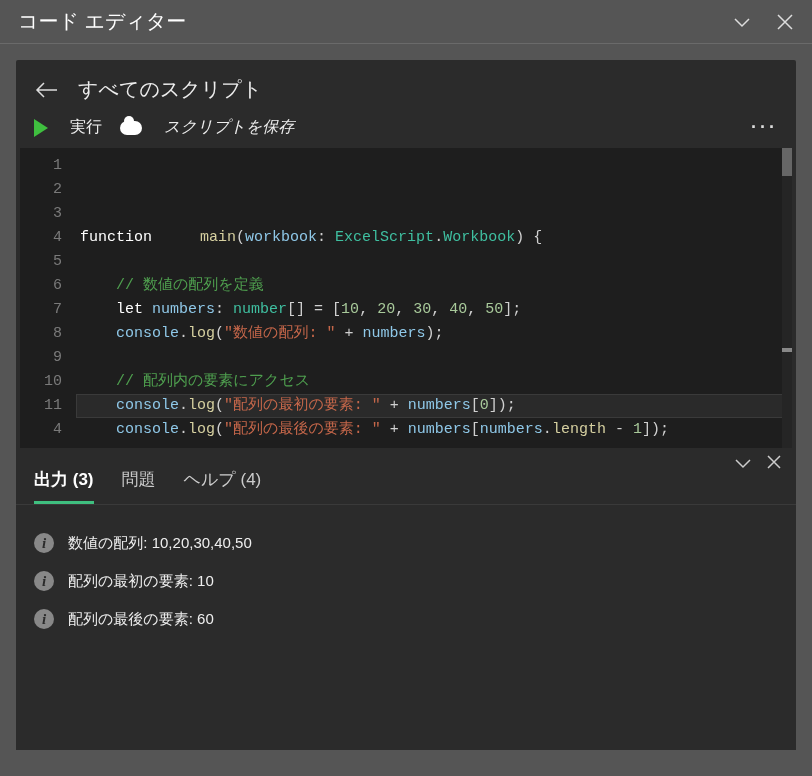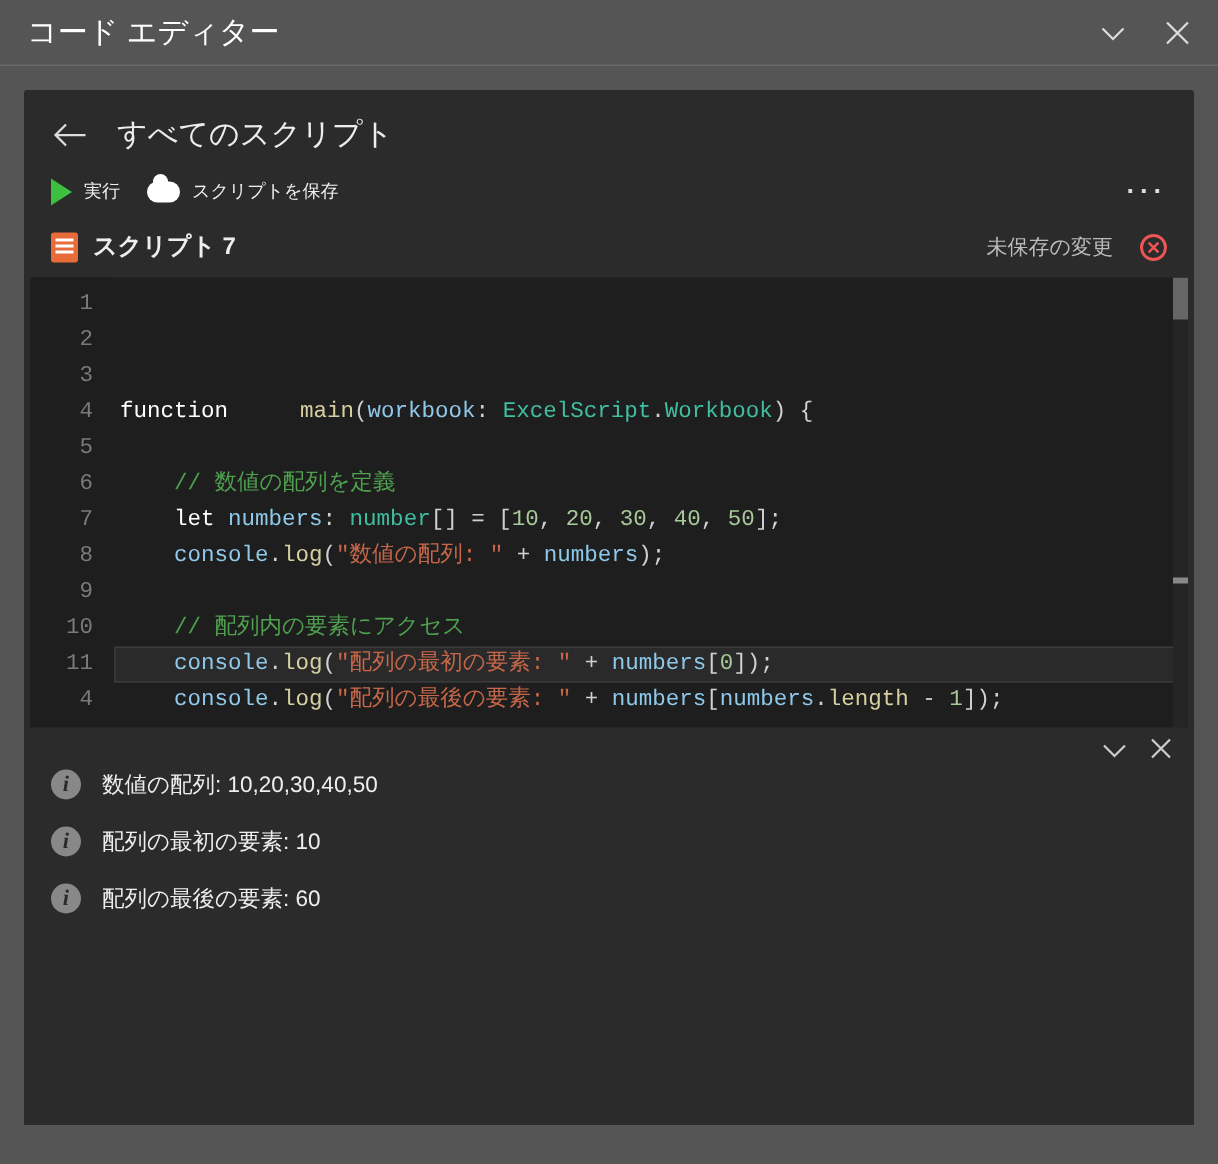--- a/index.html
+++ b/index.html
@@ -57,22 +57,22 @@
     padding: 6px 18px 10px 18px;
     gap: 18px;
   }
   .play-btn { display: flex; align-items: center; gap: 8px; cursor: pointer; }
   .play-tri {
     width: 0; height: 0;
     border-left: 14px solid #3fbf3f;
     border-top: 9px solid transparent;
     border-bottom: 9px solid transparent;
   }
-  .toolbar-label { font-size: 12px; color: #eee; }
-  .save-btn { display: flex; align-items: center; gap: 8px; cursor: pointer; }
+  .toolbar-label { font-size: 16px; color: #eee; margin-left: 14px; }
+  .save-btn { display: flex; align-items: center; gap: 8px; cursor: pointer; font-style: italic; }
   .cloud-icon {
     width: 22px; height: 14px;
     background: #fff;
     border-radius: 8px;
     position: relative;
   }
   .cloud-icon::before {
     content: ""; position: absolute; left: 4px; top: -5px;
     width: 10px; height: 10px; background: #fff; border-radius: 50%;
   }
@@ -243,26 +243,20 @@
       <span class="toolbar-label">実行</span>
     </div>
     <div class="save-btn">
       <span class="cloud-icon"></span>
       <span class="toolbar-label">スクリプトを保存</span>
     </div>
     <div class="toolbar-spacer"></div>
     <div class="more-dots">···</div>
   </div>
 
-  <div class="script-header">
-    <span class="script-icon"></span>
-    <span class="script-name">スクリプト 7</span>
-    <span class="unsaved">未保存の変更</span>
-    <span class="err-circle">✕</span>
-  </div>
 
   <div class="editor">
     <div class="gutter" id="gutter">
         <div>1</div>
         <div>2</div>
         <div>3</div>
         <div>4</div>
         <div>5</div>
         <div>6</div>
         <div>7</div>
@@ -288,20 +282,33 @@
         <svg class="icon-svg" width="18" height="18" viewBox="0 0 18 18">
             <path d="M2 6l7 7 7-7" stroke="#ccc" stroke-width="1.5" fill="none"></path>
           </svg>
       </span>
       <span>
         <svg class="icon-svg" width="16" height="16" viewBox="0 0 16 16">
             <path d="M2 2l12 12M14 2L2 14" stroke="#ccc" stroke-width="1.5"></path>
           </svg>
       </span>
     </div>
+    <div class="tabs">
+      <div class="tab active">
+        <span>出力</span>
+        (<span>3</span>)
+      </div>
+      <div class="tab">
+        <span>問題</span>
+      </div>
+      <div class="tab">
+        <span>ヘルプ</span>
+        (<span>4</span>)
+      </div>
+    </div>
     <div class="output-body" id="output-body">
         <div class="out-line">
           <span class="info-circle">i</span>
           <span>数値の配列: 10,20,30,40,50</span>
         </div>
         <div class="out-line">
           <span class="info-circle">i</span>
           <span>配列の最初の要素: 10</span>
         </div>
         <div class="out-line">

